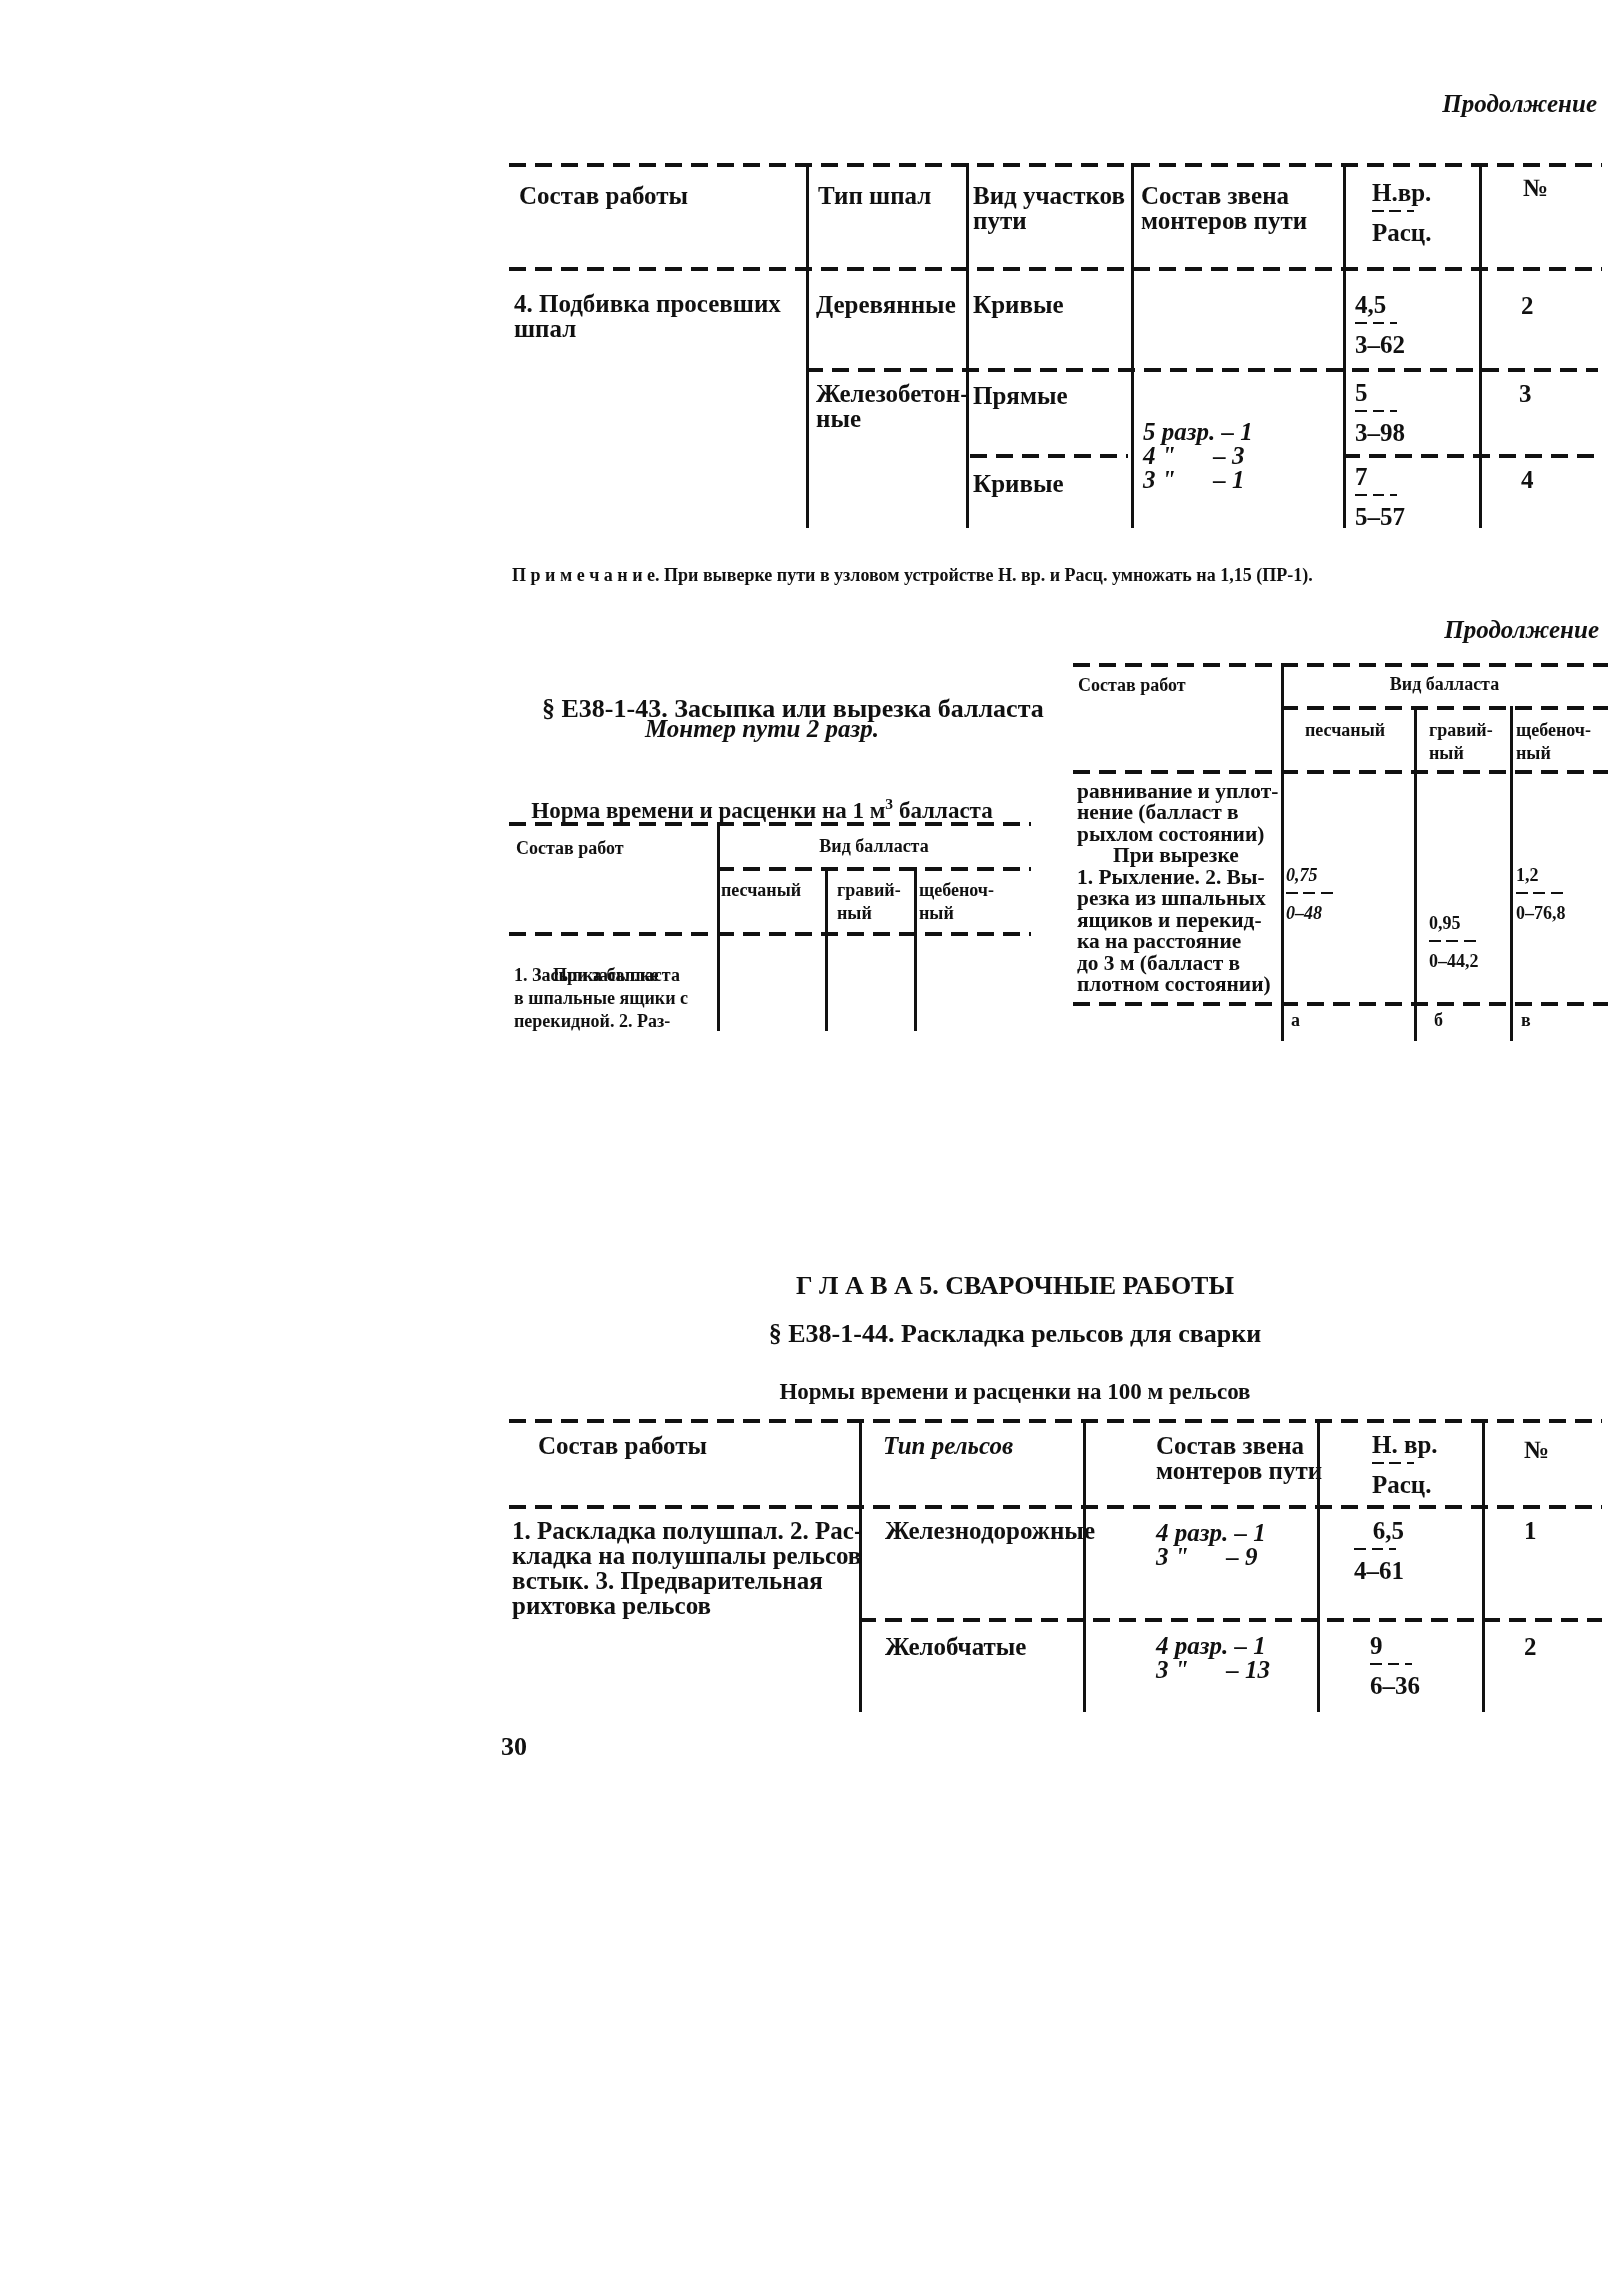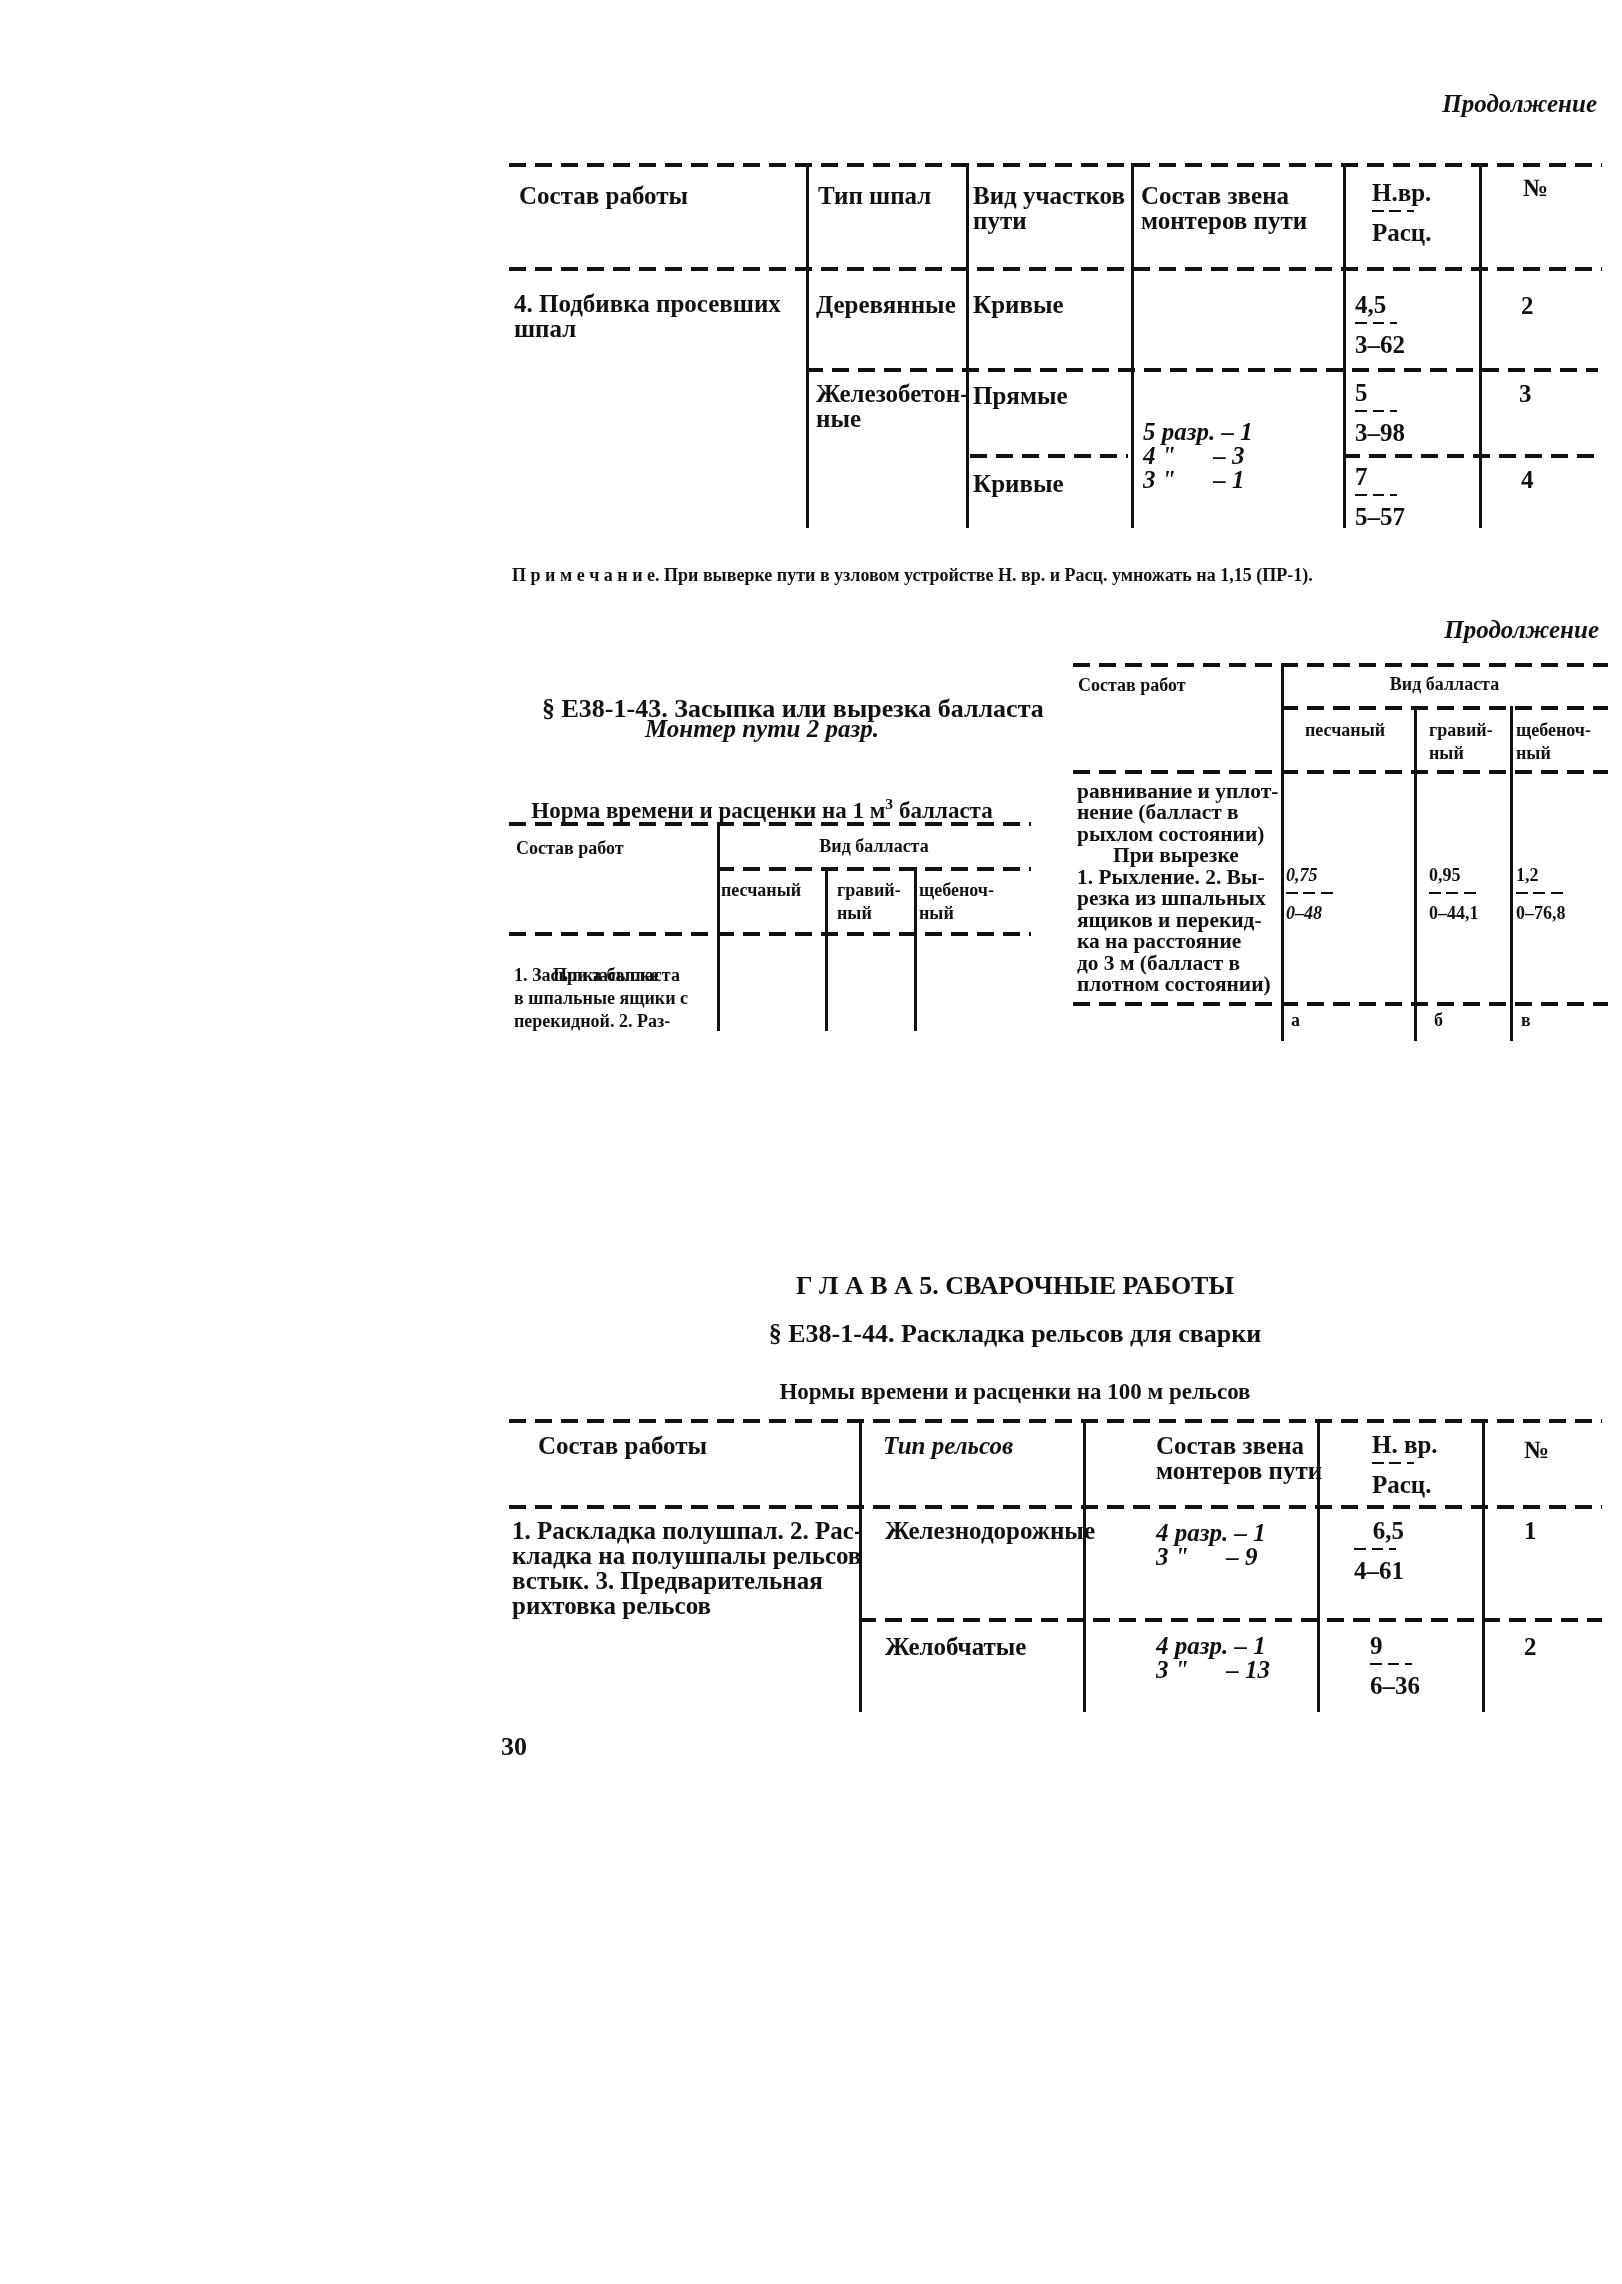--- a/index.html
+++ b/index.html
@@ -168,24 +168,24 @@
 ящиков и перекид-
 ка на расстояние
 до 3 м (балласт в
 плотном состоянии)</div>
 
     <div class="frac s34" style="left:1286px;top:864px;font-style:italic;" data-name="time-rate-value-sand">
       <div data-name="time-value">0,75</div>
       <div class="fd" data-name="fraction-divider"></div>
       <div data-name="rate-value">0–48</div>
     </div>
-    <div class="frac s34" style="left:1429px;top:864px;" data-name="time-rate-value-gravel">
+    <div class="frac s34" style="left:1429px;top:912px;" data-name="time-rate-value-gravel">
       <div data-name="time-value">0,95</div>
       <div class="fd" data-name="fraction-divider"></div>
-      <div data-name="rate-value">0–44,1</div>
+      <div data-name="rate-value">0–44,2</div>
     </div>
     <div class="frac s34" style="left:1516px;top:864px;" data-name="time-rate-value-crushed">
       <div data-name="time-value">1,2</div>
       <div class="fd" data-name="fraction-divider"></div>
       <div data-name="rate-value">0–76,8</div>
     </div>
 
     <div class="t s34" style="left:1291px;top:1009px;" data-name="index-letter-a">а</div>
     <div class="t s34" style="left:1434px;top:1009px;" data-name="index-letter-b">б</div>
     <div class="t s34" style="left:1521px;top:1009px;" data-name="index-letter-v">в</div>

